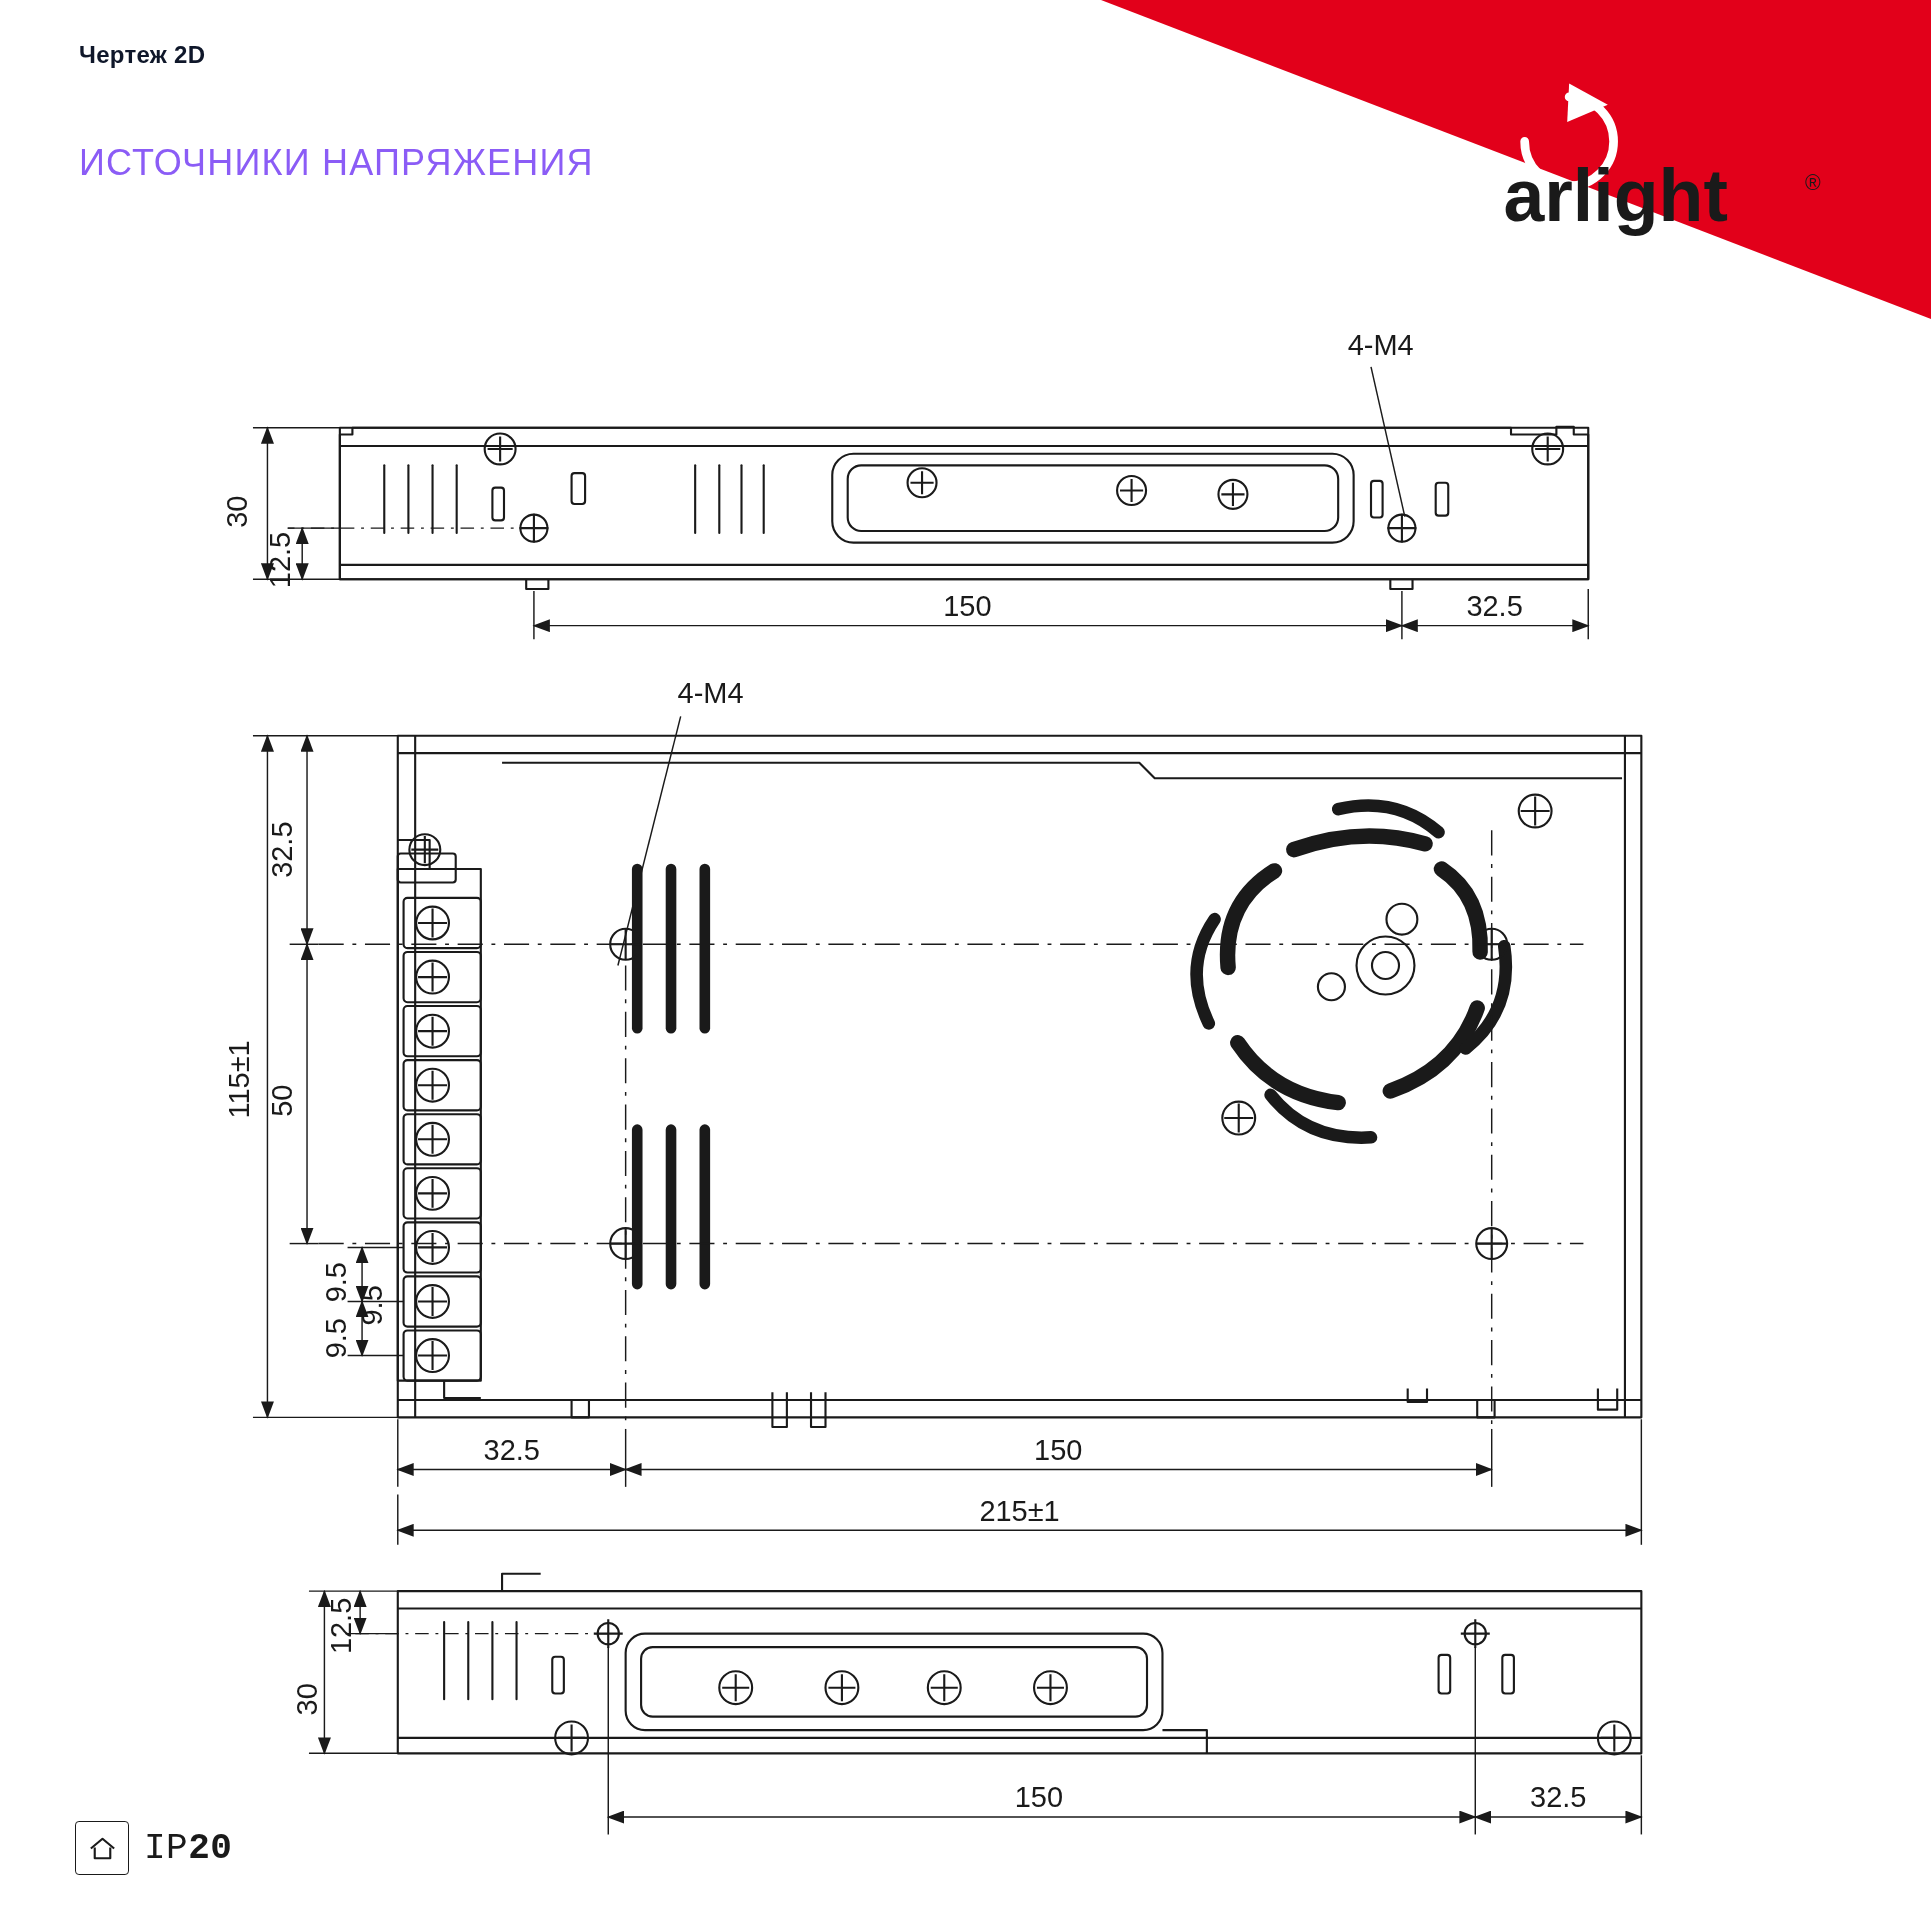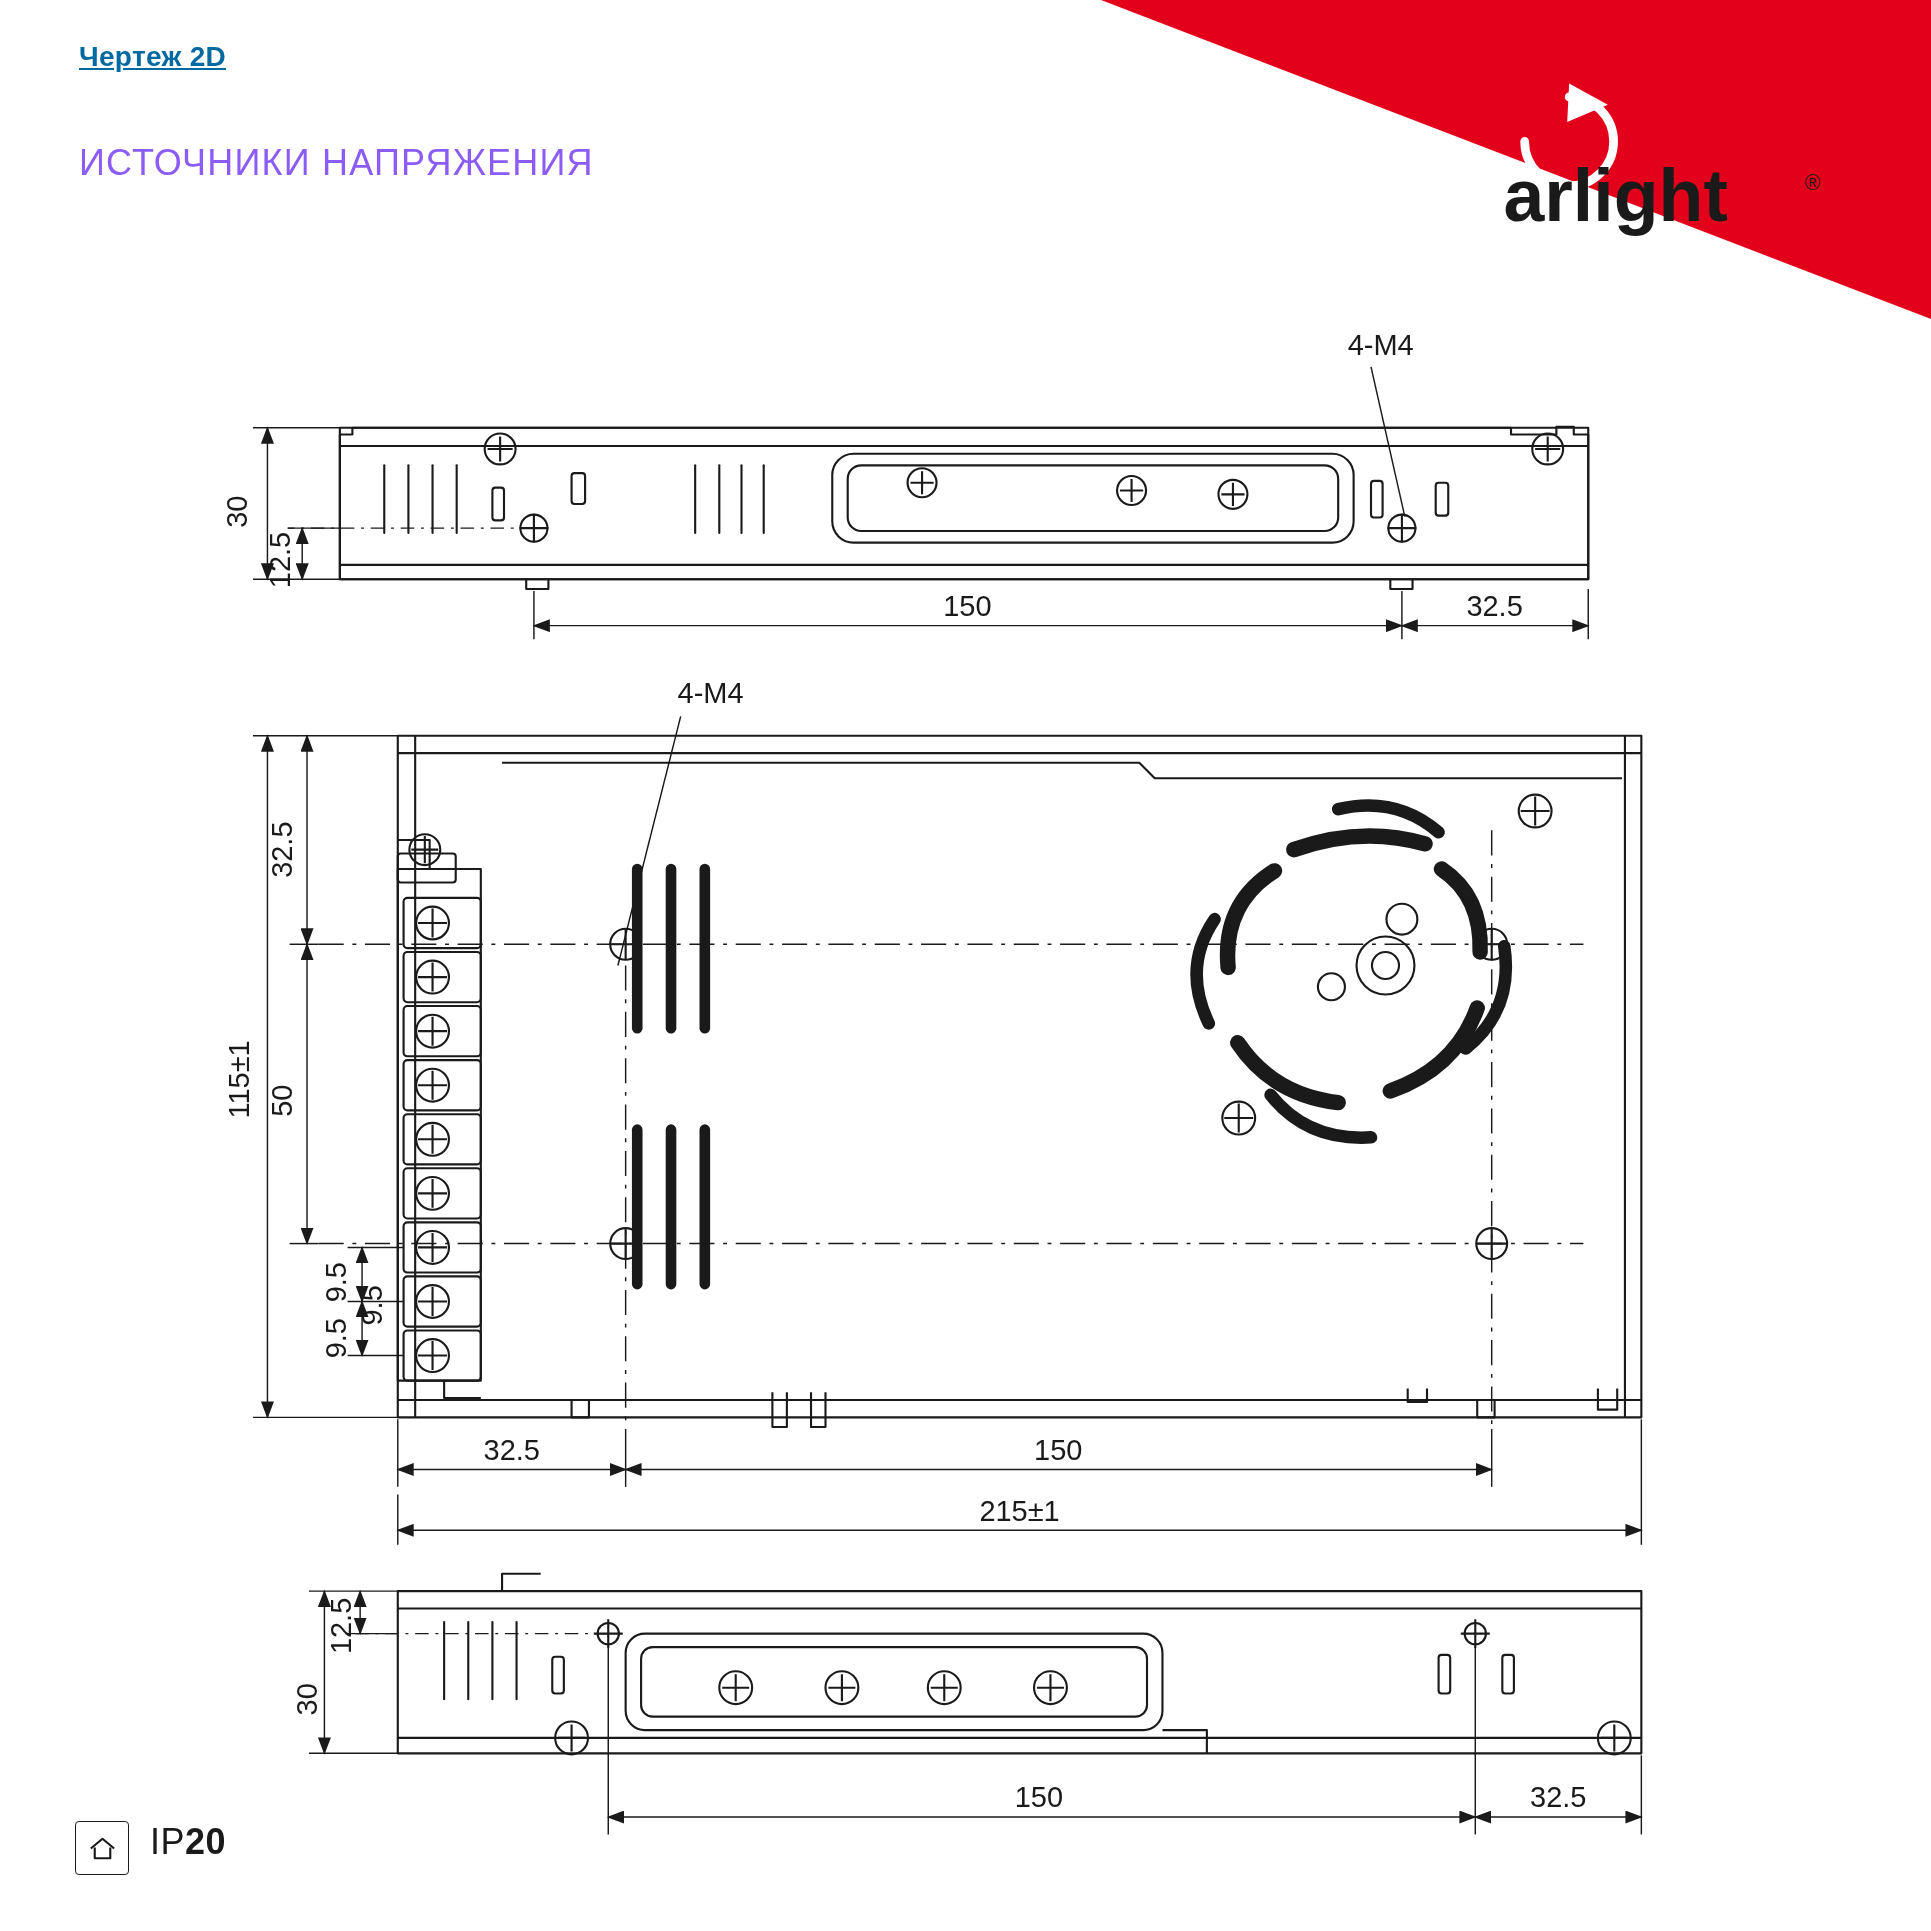--- a/index.html
+++ b/index.html
@@ -35,44 +35,45 @@
     height: 174px;
     color: #3b82f6;
   }
   .logo svg { display: block; width: 100%; height: 100%; }
 
   
   .doc-kicker {
     position: absolute;
     left: 79px;
     top: 41px;
-    font-size: 28px;
+    font-size: 24px;
     font-weight: bold;
     letter-spacing: 0.3px;
-    color: #0369a1;
-    text-decoration: underline;
+    color: #0f172a;
   }
   .title-lines {
     position: absolute;
     left: 79px;
     top: 135px;
     font-size: 36px;
     line-height: 55px;
     letter-spacing: 1.2px;
     color: #8b5cf6;
     white-space: nowrap;
   }
 
   
   .footer {
     position: absolute;
     left: 75px;
     bottom: 56px;
     display: flex;
-    gap: 21px;
+    align-items: center;
+    gap: 15px;
+    font-family: Liberation Mono, monospace;
   }
   .ip-badge {
     width: 52px;
     height: 52px;
     border: 1.9px solid #1a1a1a;
     border-radius: 3.9px;
     display: flex;
     align-items: center;
     justify-content: center;
   }

